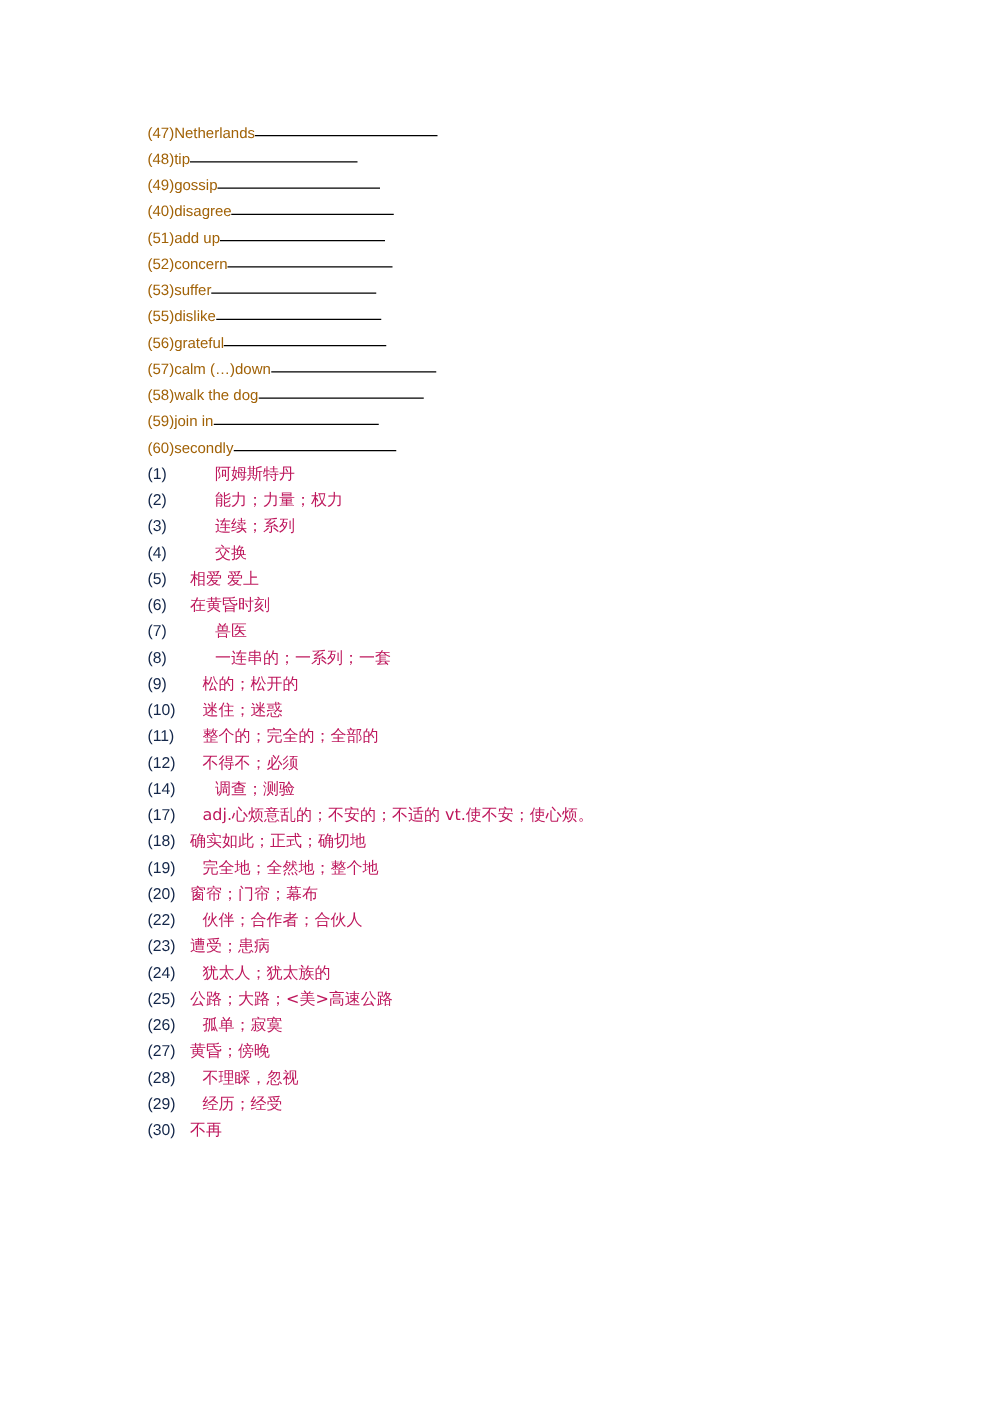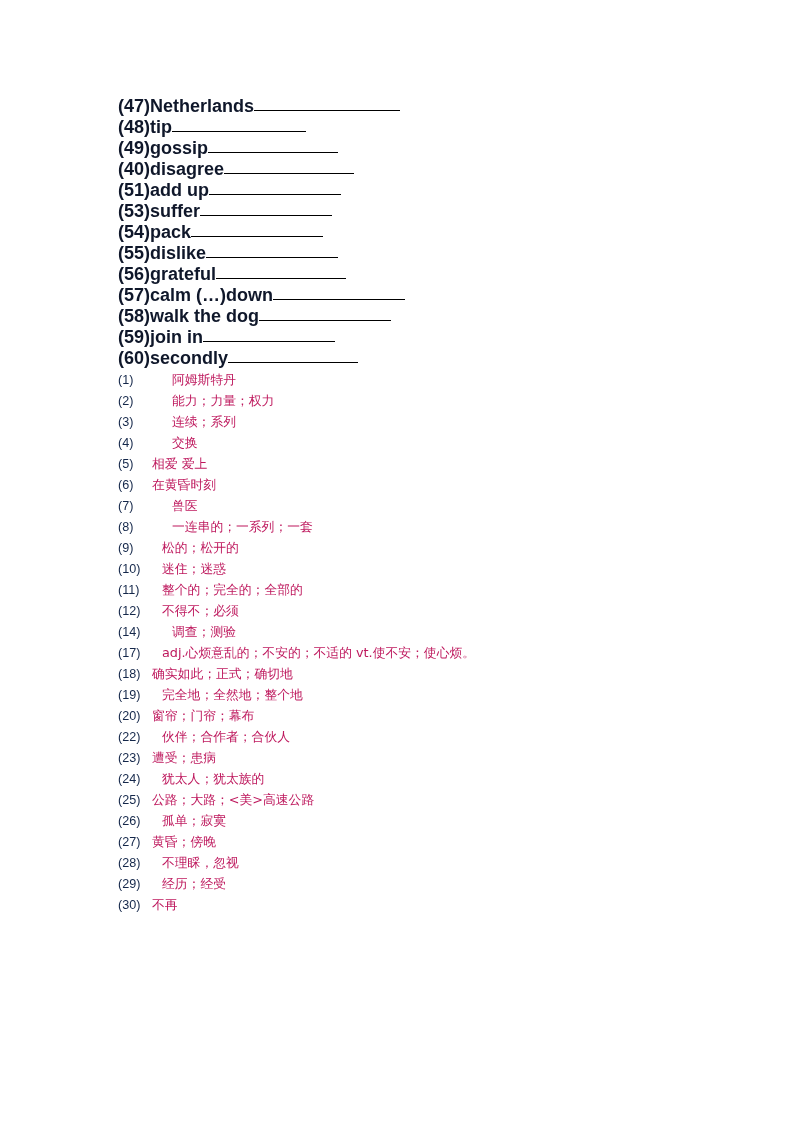--- a/index.html
+++ b/index.html
@@ -34,24 +34,23 @@
   
   .blank-list {
     list-style: none;
     margin: 0;
     padding: 0;
   }
   .blank-row {
     display: block;
     height: 21px;
     line-height: 21px;
-    font-size: 18px;
+    font-size: 12px;
     white-space: nowrap;
-    color: #0f172a;
-    font-weight: bold;
+    color: #a16207;
   }
   .blank-row .term {
     display: inline;
   }
   .blank-row .rule {
     display: inline-block;
     border-bottom: 1px solid #000;
     height: 12px;
     vertical-align: baseline;
     margin-bottom: 1px;
@@ -93,22 +92,22 @@
 
 <div class="page">
   <div class="content">
 
     <div class="blank-list" id="blank-list">
         <div class="blank-row"><span class="term">(47)Netherlands</span><span class="rule" style="width: 146px;"></span></div>
         <div class="blank-row"><span class="term">(48)tip</span><span class="rule" style="width: 134px;"></span></div>
         <div class="blank-row"><span class="term">(49)gossip</span><span class="rule" style="width: 130px;"></span></div>
         <div class="blank-row"><span class="term">(40)disagree</span><span class="rule" style="width: 130px;"></span></div>
         <div class="blank-row"><span class="term">(51)add up</span><span class="rule" style="width: 132px;"></span></div>
+        <div class="blank-row"><span class="term">(52)concern</span><span class="rule" style="width: 132px;"></span></div>
         <div class="blank-row"><span class="term">(53)suffer</span><span class="rule" style="width: 132px;"></span></div>
-        <div class="blank-row"><span class="term">(54)pack</span><span class="rule" style="width: 132px;"></span></div>
         <div class="blank-row"><span class="term">(55)dislike</span><span class="rule" style="width: 132px;"></span></div>
         <div class="blank-row"><span class="term">(56)grateful</span><span class="rule" style="width: 130px;"></span></div>
         <div class="blank-row"><span class="term">(57)calm (…)down</span><span class="rule" style="width: 132px;"></span></div>
         <div class="blank-row"><span class="term">(58)walk the dog</span><span class="rule" style="width: 132px;"></span></div>
         <div class="blank-row"><span class="term">(59)join in</span><span class="rule" style="width: 132px;"></span></div>
         <div class="blank-row"><span class="term">(60)secondly</span><span class="rule" style="width: 130px;"></span></div>
       </div>
 
     <div class="cn-list" id="cn-list">
         <div class="cn-row ind-2">

